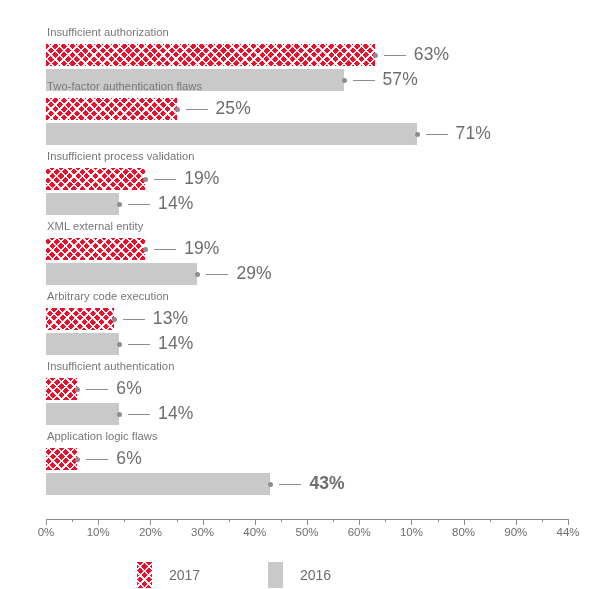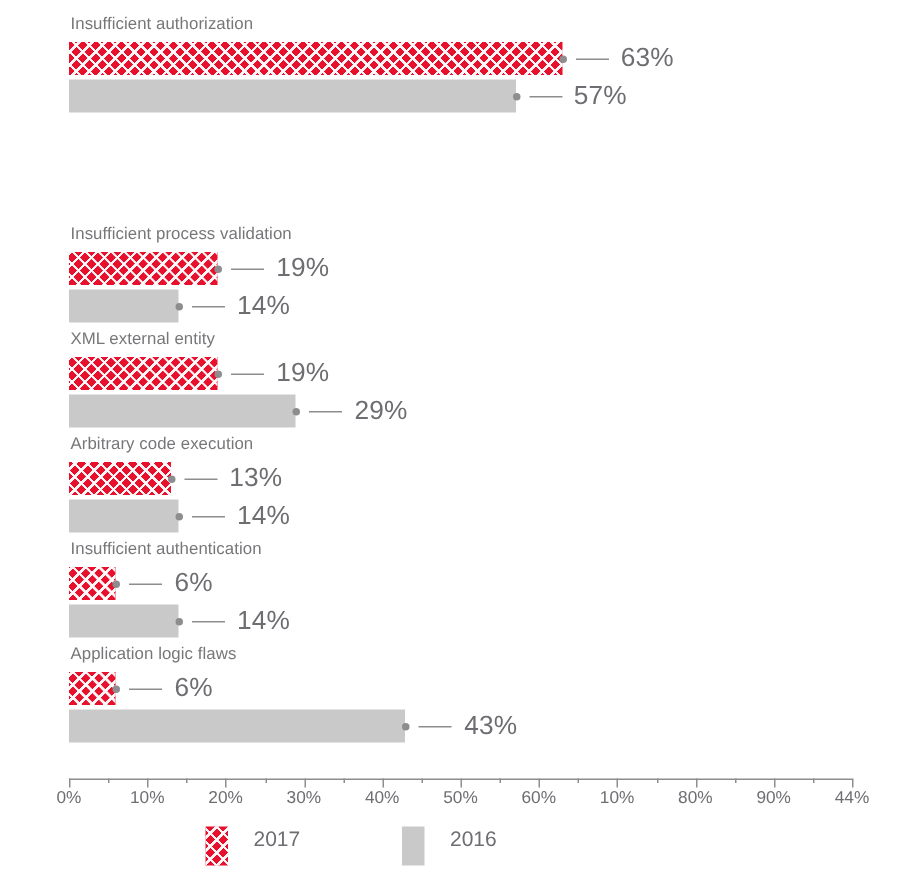--- a/index.html
+++ b/index.html
@@ -142,23 +142,23 @@
   
   .legend {
     position: absolute;
     left: 0;
     top: 551px;
     width: 616px;
     height: 34px;
   }
   .legend-item {
     position: absolute;
-    top: 0;
+    top: 11px;
     display: flex;
-    align-items: flex-start;
+    align-items: center;
   }
   .legend-swatch {
     width: 15px;
     height: 26px;
     flex: 0 0 auto;
   }
   .legend-swatch.y2017 {
     background-color: #e8112d;
     background-image:
       repeating-linear-gradient(45deg,
@@ -180,39 +180,58 @@
     font-size: 14px;
     color: #6e6e72;
   }
 </style>
 </head>
 <body>
 
 <div id="chart-root">
 
   <div class="plot" id="plot-area">
-      <div class="group" style="top: 0px; height: 65px;">
+      <div class="group" style="top: 16px; height: 65px;">
         <div class="cat-label">Insufficient authorization</div>
         <div class="bar-row" style="top: 18px; width: 522px;">
           <div class="bar y2017" style="width: 328.86px;"></div>
           <div class="leader" style="left: 328.86px;">
             <span class="dot"></span>
             <span class="line" style="width: 22px;"></span>
             <span class="value" style="left: 39px;">63%</span>
           </div>
         </div>
         <div class="bar-row" style="top: 43px; width: 522px; text-decoration: underline;">
           <div class="bar y2016" style="width: 297.54px;"></div>
           <div class="leader" style="left: 297.54px;">
             <span class="dot"></span>
             <span class="line" style="width: 22px;"></span>
             <span class="value" style="left: 39px;">57%</span>
           </div>
         </div>
       </div>
+      <div class="group" style="top: 70px; height: 65px;">
+        <div class="cat-label">Two-factor authentication flaws</div>
+        <div class="bar-row" style="top: 18px; width: 522px;">
+          <div class="bar y2017" style="width: 130.5px;"></div>
+          <div class="leader" style="left: 130.5px;">
+            <span class="dot"></span>
+            <span class="line" style="width: 22px;"></span>
+            <span class="value" style="left: 39px;">25%</span>
+          </div>
+        </div>
+        <div class="bar-row" style="top: 43px; width: 522px;">
+          <div class="bar y2016" style="width: 370.62px;"></div>
+          <div class="leader" style="left: 370.62px;">
+            <span class="dot"></span>
+            <span class="line" style="width: 22px;"></span>
+            <span class="value" style="left: 39px;">71%</span>
+          </div>
+        </div>
+      </div>
       <div class="group" style="top: 140px; height: 65px;">
         <div class="cat-label">Insufficient process validation</div>
         <div class="bar-row" style="top: 18px; width: 522px;">
           <div class="bar y2017" style="width: 99.18px;"></div>
           <div class="leader" style="left: 99.18px;">
             <span class="dot"></span>
             <span class="line" style="width: 22px;"></span>
             <span class="value" style="left: 39px;">19%</span>
           </div>
         </div>
@@ -290,21 +309,21 @@
             <span class="dot"></span>
             <span class="line" style="width: 22px;"></span>
             <span class="value" style="left: 39px;">6%</span>
           </div>
         </div>
         <div class="bar-row" style="top: 43px; width: 522px;">
           <div class="bar y2016" style="width: 224.46px;"></div>
           <div class="leader" style="left: 224.46px;">
             <span class="dot"></span>
             <span class="line" style="width: 22px;"></span>
-            <span class="value" style="left: 39px;">43%</span>
+            <span class="value" style="left: 39px; font-weight: bold;">43%</span>
           </div>
         </div>
       </div>
     </div>
 
   <div class="axis"></div>
   <div id="axis-ticks">
       <div class="tick major" style="left: 46px; top: 519px; position: absolute;"></div>
       <div class="tick major" style="left: 98.2px; top: 519px; position: absolute;"></div>
       <div class="tick major" style="left: 150.4px; top: 519px; position: absolute;"></div>

